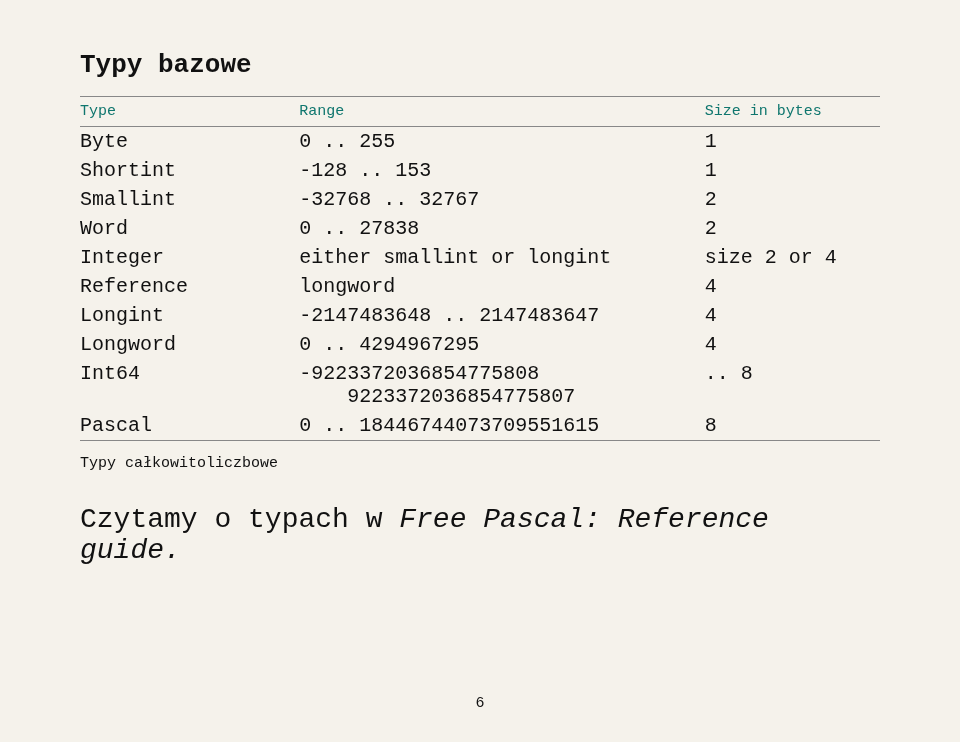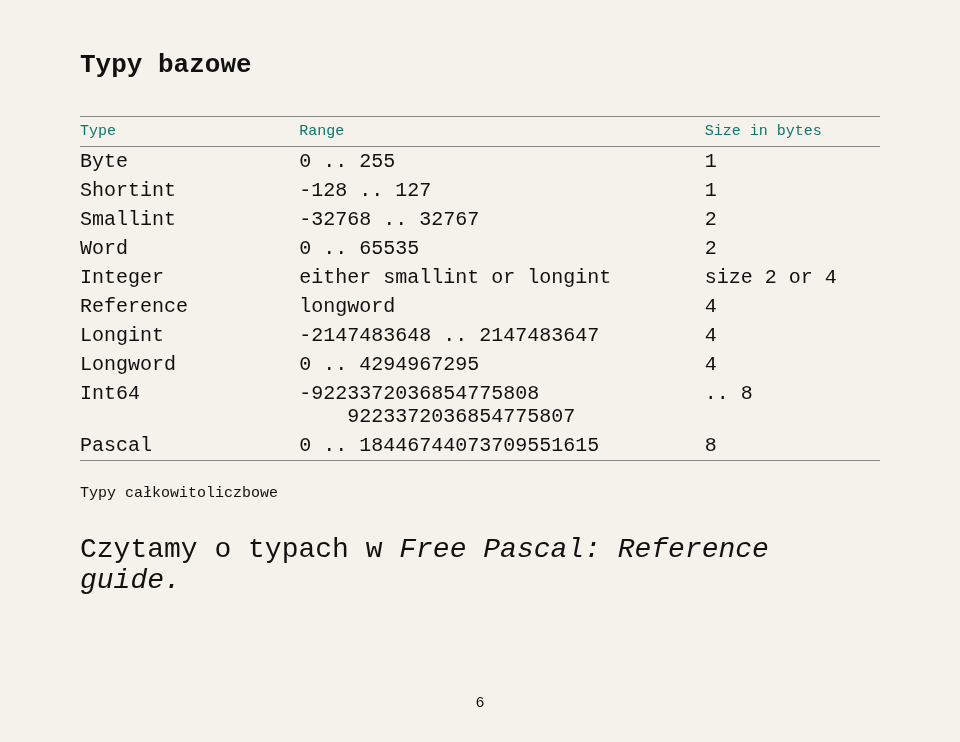--- a/index.html
+++ b/index.html
@@ -23,21 +23,21 @@
       min-height: 742px;
       background-color: #f5f2eb;
       padding: 50px 80px 40px 80px;
       position: relative;
     }
 
     .page-title {
       font-family: 'Courier New', Courier, monospace;
       font-weight: bold;
       font-size: 26px;
-      margin-bottom: 36px;
+      margin-bottom: 16px;
       color: #111;
     }
 
     .data-table {
       width: 100%;
       border-collapse: collapse;
       margin-bottom: 12px;
     }
 
     .data-table thead tr {
@@ -60,21 +60,21 @@
       color: #111;
       padding: 3px 0;
       vertical-align: top;
     }
 
     .data-table tfoot tr {
       border-top: 1px solid #888;
     }
 
     .data-table tfoot td {
-      padding-top: 16px;
+      padding-top: 6px;
     }
 
     .col-type {
       width: 200px;
     }
 
     .col-range {
       width: 370px;
     }
 
@@ -128,31 +128,31 @@
       </tr>
     </thead>
     <tbody id="table-body">
     <tr>
           <td class="col-type">Byte</td>
           <td class="col-range">0 .. 255</td>
           <td class="col-size">1</td>
         </tr>
         <tr>
           <td class="col-type">Shortint</td>
-          <td class="col-range">-128 .. 127</td>
+          <td class="col-range">-128 .. 153</td>
           <td class="col-size">1</td>
         </tr>
         <tr>
           <td class="col-type">Smallint</td>
           <td class="col-range">-32768 .. 32767</td>
           <td class="col-size">2</td>
         </tr>
         <tr>
           <td class="col-type">Word</td>
-          <td class="col-range">0 .. 65535</td>
+          <td class="col-range">0 .. 27838</td>
           <td class="col-size">2</td>
         </tr>
         <tr>
           <td class="col-type">Integer</td>
           <td class="col-range">either smallint or longint</td>
           <td class="col-size">size 2 or 4</td>
         </tr>
         <tr>
           <td class="col-type">Reference</td>
           <td class="col-range">longword</td>

